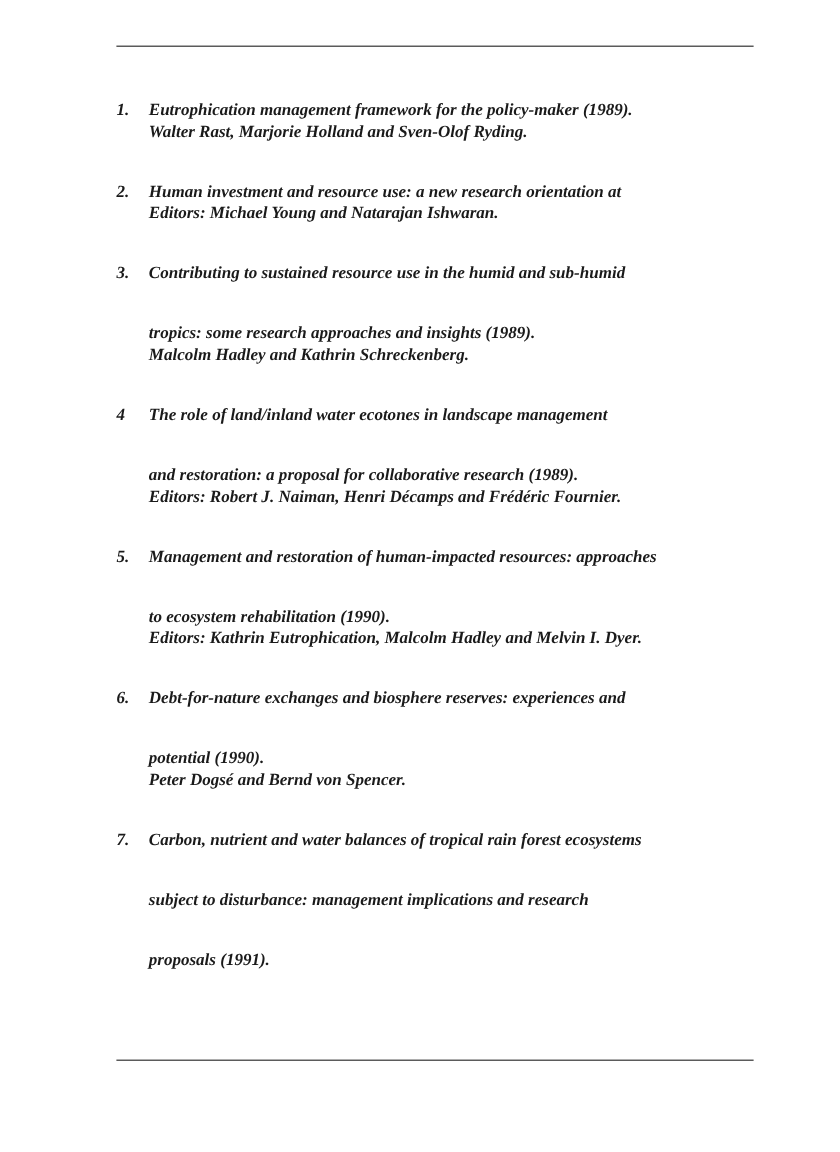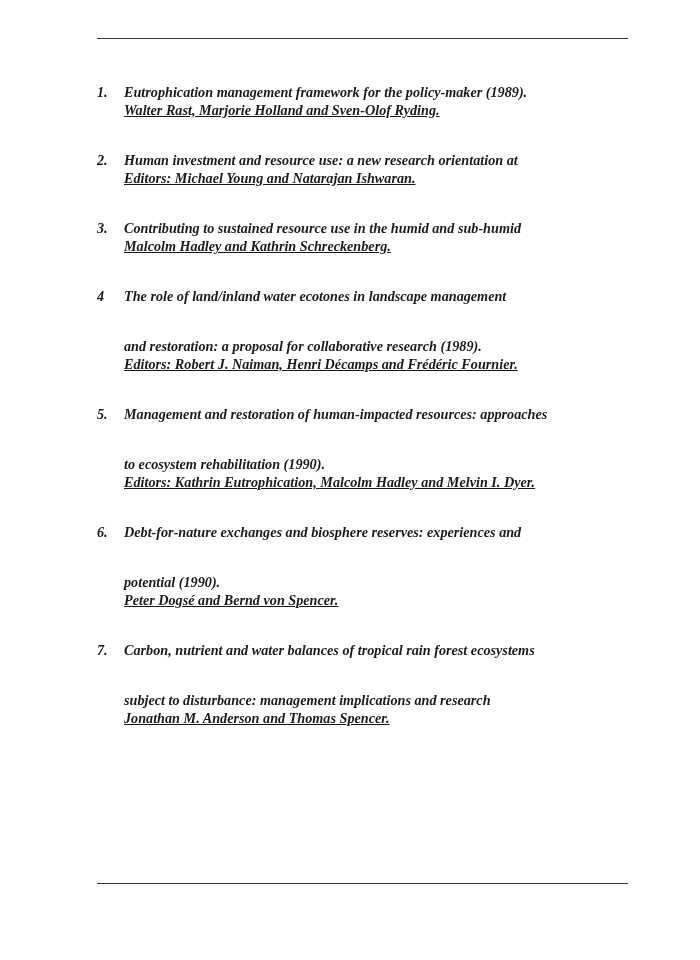--- a/index.html
+++ b/index.html
@@ -5,41 +5,42 @@
   html, body { margin: 0; padding: 0; background: #ffffff; }
   body { width: 700px; height: 960px; position: relative; overflow: hidden;
          font-family: "Liberation Serif", serif; color: #1a1a1a; }
   .rule { position: absolute; left: 97px; width: 531px; height: 1px; background: #333; }
   .rule.top { top: 38px; }
   .rule.bottom { top: 883px; }
   .list { position: absolute; left: 97px; top: 51px; width: 540px; margin: 0; padding: 0; list-style: none; }
   .item { position: relative; padding-left: 27px; font-style: italic; font-size: 14.2px; line-height: 18px; }
   .num { position: absolute; left: 0; top: 0; font-style: italic; font-weight: bold; }
   .line { display: block; white-space: nowrap; font-weight: bold; margin-top: 32px; }
-  .authors { display: block; white-space: nowrap; font-weight: bold; text-decoration: underline; }
+  .authors { display: block; white-space: nowrap; font-weight: bold; }
 </style>
 </head>
 <body>
 
 <div class="rule top"></div>
 
 <ol class="list">
   <li class="item">
     <span class="num">1.</span>
     <span class="line">Eutrophication management framework for the policy-maker (1989).</span>
     <span class="authors">Walter Rast, Marjorie Holland and Sven-Olof Ryding.</span>
   </li>
   <li class="item">
     <span class="num">2.</span>
     <span class="line">Human investment and resource use: a new research orientation at</span>
     <span class="authors">Editors: Michael Young and Natarajan Ishwaran.</span>
   </li>
   <li class="item">
     <span class="num">3.</span>
     <span class="line">Contributing to sustained resource use in the humid and sub-humid</span>
+    <span class="line">tropics: some research approaches and insights (1989).</span>
     <span class="authors">Malcolm Hadley and Kathrin Schreckenberg.</span>
   </li>
   <li class="item">
     <span class="num">4</span>
     <span class="line">The role of land/inland water ecotones in landscape management</span>
     <span class="line">and restoration: a proposal for collaborative research (1989).</span>
     <span class="authors">Editors: Robert J. Naiman, Henri Décamps and Frédéric Fournier.</span>
   </li>
   <li class="item">
     <span class="num">5.</span>
@@ -50,17 +51,17 @@
   <li class="item">
     <span class="num">6.</span>
     <span class="line">Debt-for-nature exchanges and biosphere reserves: experiences and</span>
     <span class="line">potential (1990).</span>
     <span class="authors">Peter Dogsé and Bernd von Spencer.</span>
   </li>
   <li class="item">
     <span class="num">7.</span>
     <span class="line">Carbon, nutrient and water balances of tropical rain forest ecosystems</span>
     <span class="line">subject to disturbance: management implications and research</span>
-    <span class="authors">Jonathan M. Anderson and Thomas Spencer.</span>
+    <span class="line">proposals (1991).</span>
   </li>
 </ol>
 
 <div class="rule bottom"></div>
 
 </body></html>

